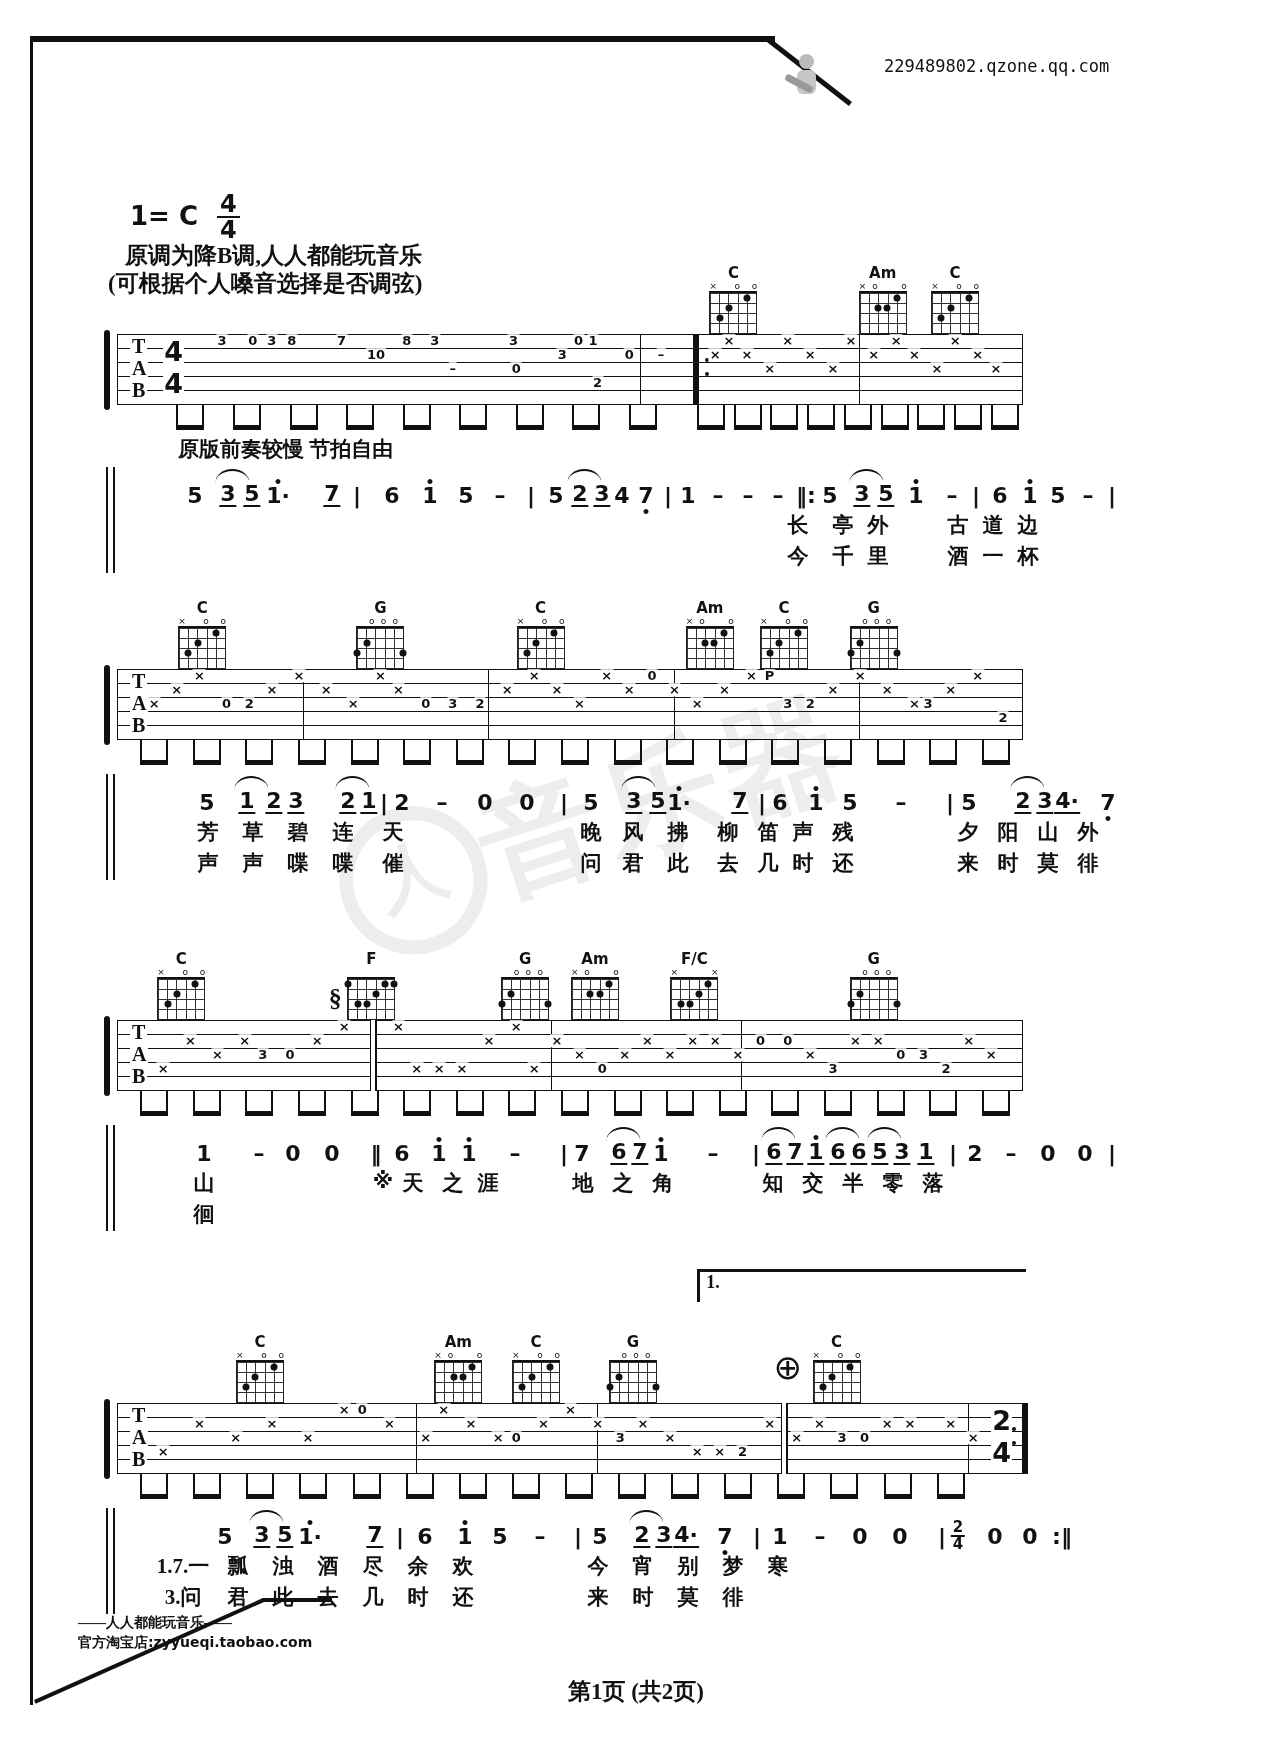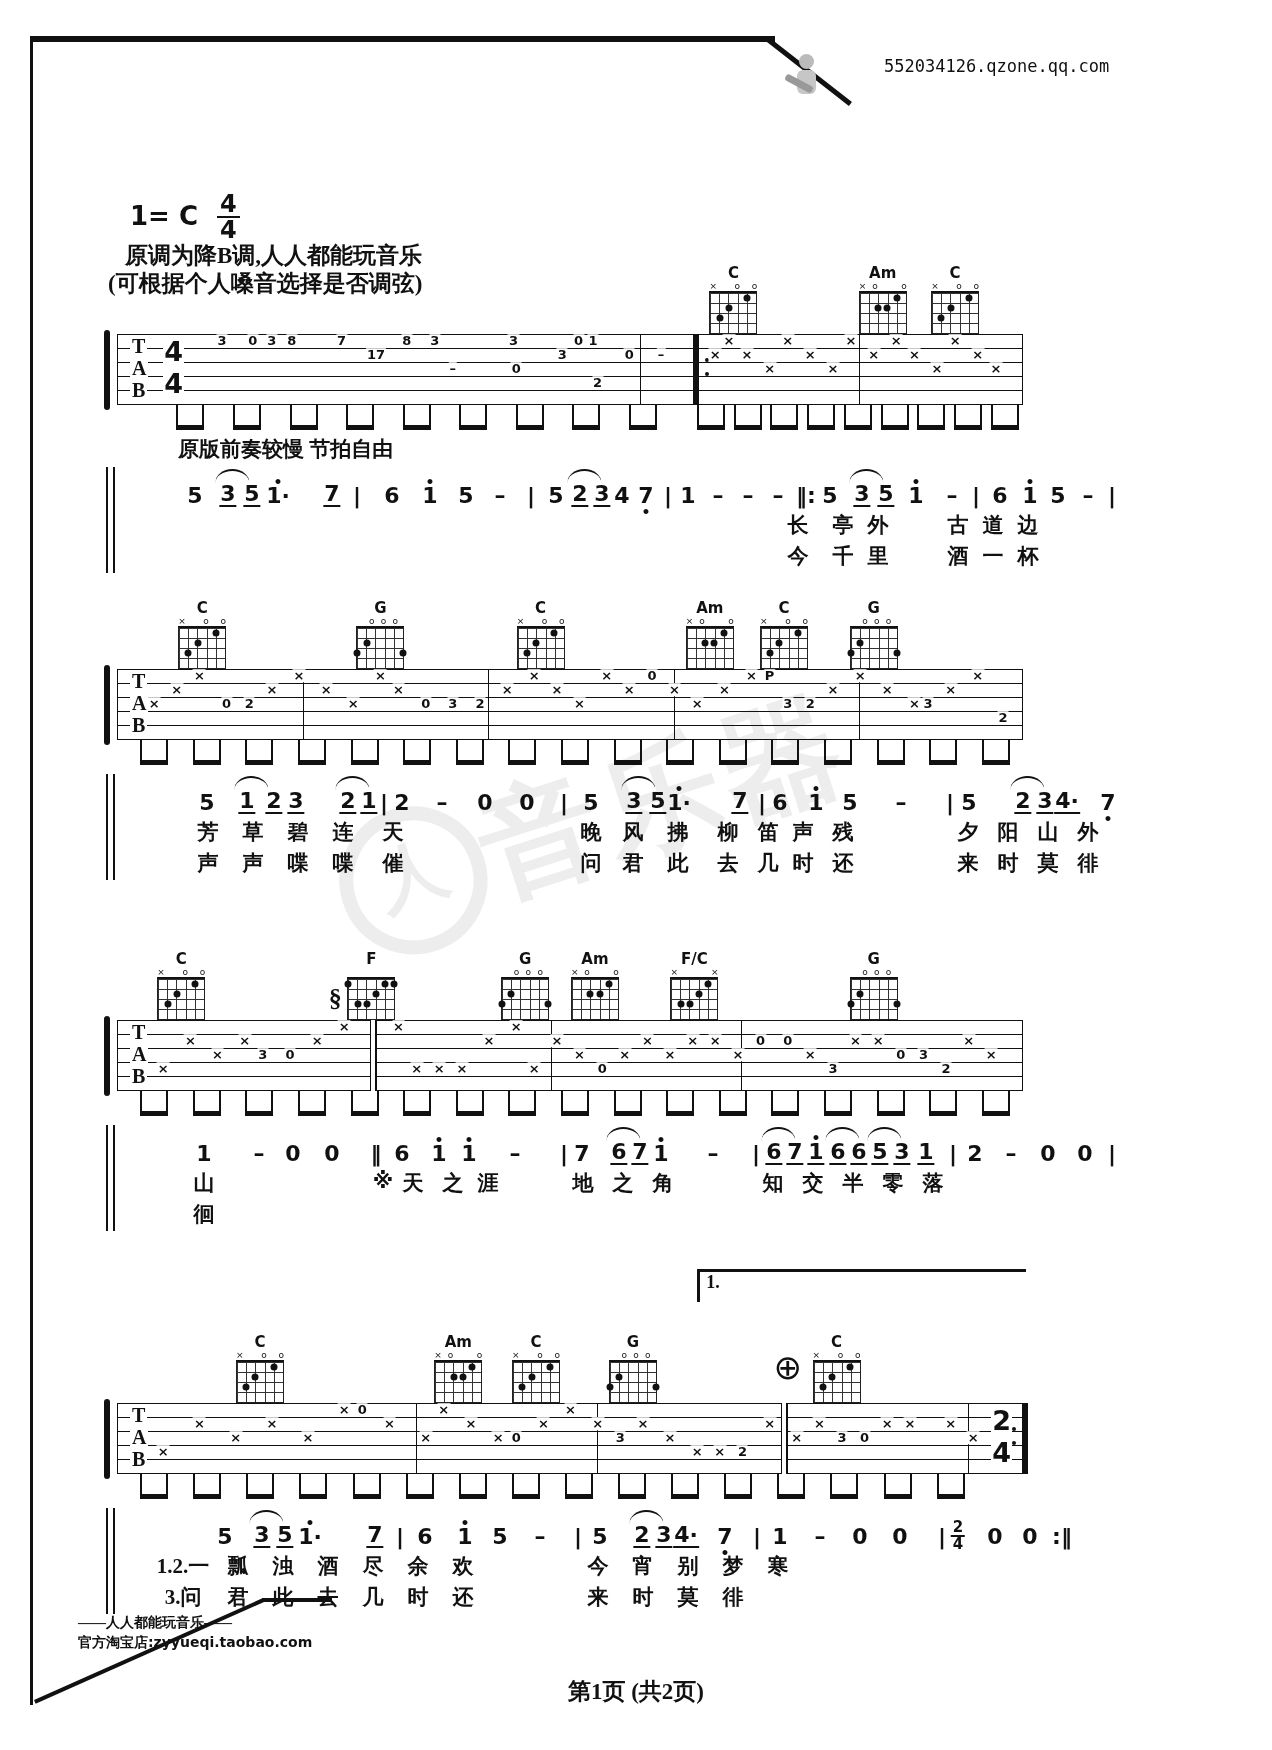--- a/index.html
+++ b/index.html
@@ -122,21 +122,21 @@
   <div class="left-rule"></div>
   <div class="top-band"></div>
   <div class="top-diag"></div>
 
   <div class="promo">
     <div class="person">
       <div class="head"></div>
         <div class="body"></div>
         <div class="lens"></div>
     </div>
-    <div class="promo-url">552034126.qzone.qq.com</div>
+    <div class="promo-url">229489802.qzone.qq.com</div>
   </div>
 
 
 
   <div class="keyrow">
     <span>1= C</span>
     <span class="frac">
       <div class="n">4</div><div>4</div>
     </span>
   </div>
@@ -208,21 +208,21 @@
           <div class="barline" style="left: calc(0% - 1px);"></div>
           <div class="barline" style="left: calc(57.8% - 1px);"></div>
           <div class="barline rs" style="left: calc(63.7% - 1px);"></div>
           <div class="barline" style="left: calc(82% - 1px);"></div>
           <div class="barline" style="left: calc(100% - 1px);"></div>
           <div class="tmark" style="left: 11.5%; top: 7px;">3</div>
           <div class="tmark" style="left: 14.9%; top: 7px;">0</div>
           <div class="tmark" style="left: 17%; top: 7px;">3</div>
           <div class="tmark" style="left: 19.2%; top: 7px;">8</div>
           <div class="tmark" style="left: 24.7%; top: 7px;">7</div>
-          <div class="tmark" style="left: 28.5%; top: 21px;">17</div>
+          <div class="tmark" style="left: 28.5%; top: 21px;">10</div>
           <div class="tmark" style="left: 31.9%; top: 7px;">8</div>
           <div class="tmark" style="left: 35%; top: 7px;">3</div>
           <div class="tmark" style="left: 37%; top: 35px;">–</div>
           <div class="tmark" style="left: 43.7%; top: 7px;">3</div>
           <div class="tmark" style="left: 44%; top: 35px;">0</div>
           <div class="tmark" style="left: 49.1%; top: 21px;">3</div>
           <div class="tmark" style="left: 50.9%; top: 7px;">0</div>
           <div class="tmark" style="left: 52.5%; top: 7px;">1</div>
           <div class="tmark" style="left: 53%; top: 49px;">2</div>
           <div class="tmark" style="left: 56.5%; top: 21px;">0</div>
@@ -946,21 +946,21 @@
             <div class="jt" style="left: 82.4%;">|</div>
             <div class="jt fr" style="left: 84%;">
               <div class="fn">2</div>
               <div>4</div>
             </div>
             <div class="jt" style="left: 87.7%;">0</div>
             <div class="jt" style="left: 91.2%;">0</div>
             <div class="jt" style="left: 94.4%;">:‖</div>
           </div>
           <div class="lyr-row">
-            <div class="lyr" style="left: 6.5%;">1.2.一</div>
+            <div class="lyr" style="left: 6.5%;">1.7.一</div>
             <div class="lyr" style="left: 12%;">瓢</div>
             <div class="lyr" style="left: 16.5%;">浊</div>
             <div class="lyr" style="left: 21%;">酒</div>
             <div class="lyr" style="left: 25.5%;">尽</div>
             <div class="lyr" style="left: 30%;">余</div>
             <div class="lyr" style="left: 34.5%;">欢</div>
             <div class="lyr" style="left: 48%;">今</div>
             <div class="lyr" style="left: 52.5%;">宵</div>
             <div class="lyr" style="left: 57%;">别</div>
             <div class="lyr" style="left: 61.5%;">梦</div>

